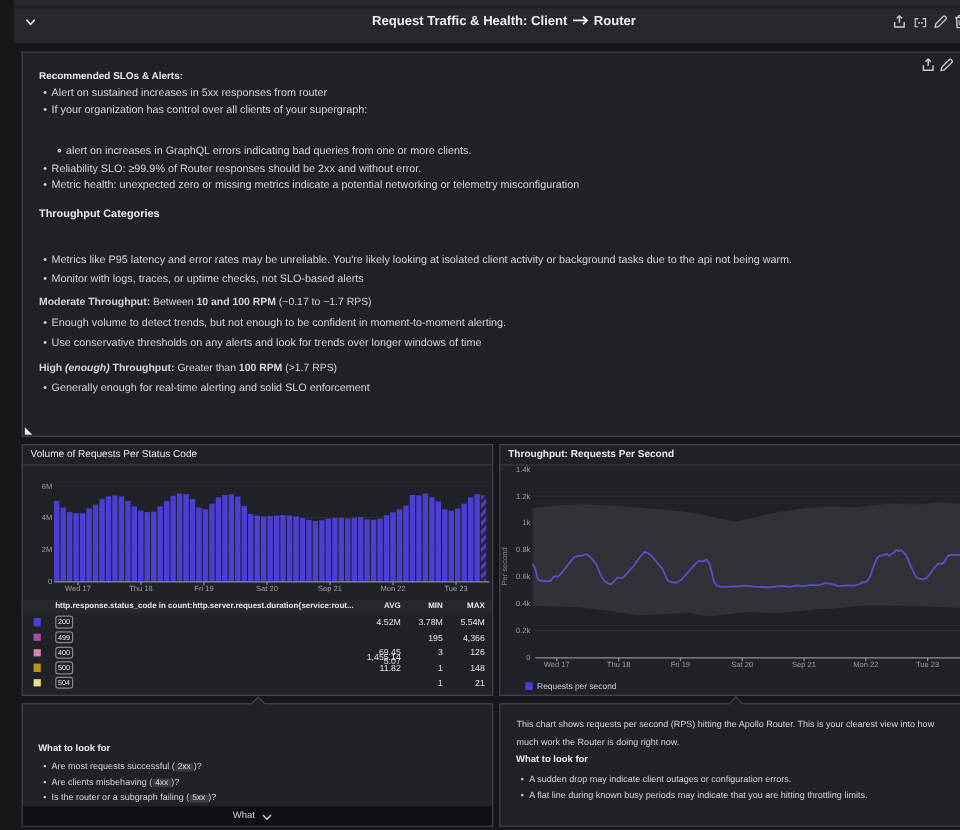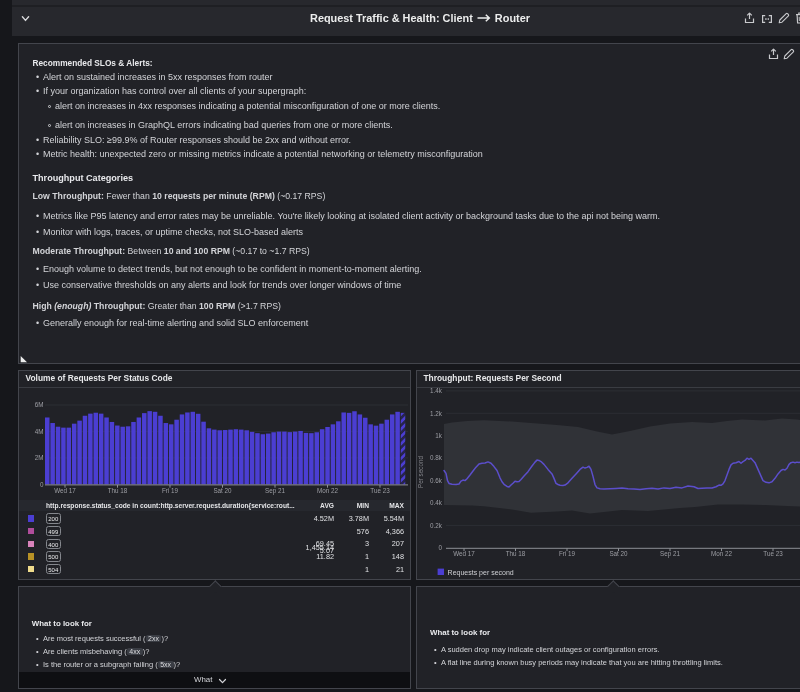--- a/index.html
+++ b/index.html
@@ -56,44 +56,42 @@
 </svg>
 <svg class="abs" style="left:788px;top:47.5px" width="4" height="12" viewBox="0 0 4 12">
   <circle cx="2" cy="2" r="1.1" fill="#c9cacd"></circle>
       <circle cx="2" cy="6" r="1.1" fill="#c9cacd"></circle>
       <circle cx="2" cy="10" r="1.1" fill="#c9cacd"></circle>
 </svg>
 
 <div class="abs" style="left:20.5px;top:57.7px;font-weight:bold;font-size:8.3px;color:#e8e9ec;">Recommended SLOs &amp; Alerts:</div>
 <div class="abs" style="left:31px;top:71.9px;font-size:9px;color:#d3d4d8;"><span style="position:absolute;left:-7px;">•</span>Alert on sustained increases in 5xx responses from router</div>
 <div class="abs" style="left:31px;top:86.4px;font-size:9px;color:#d3d4d8;"><span style="position:absolute;left:-7px;">•</span>If your organization has control over all clients of your supergraph:</div>
-<div class="abs" style="left:43px;top:101.4px;font-size:9px;color:#d3d4d8;"><span style="position:absolute;left:-7px;"><span style="display:inline-block;width:2.8px;height:2.8px;border:1px solid #d3d4d8;border-radius:50%;margin-bottom:1.5px;"></span></span>alert on increases in 4xx responses indicating a potential misconfiguration of one or more clients.</div>
 <div class="abs" style="left:43px;top:120.4px;font-size:9px;color:#d3d4d8;"><span style="position:absolute;left:-7px;"><span style="display:inline-block;width:2.8px;height:2.8px;border:1px solid #d3d4d8;border-radius:50%;margin-bottom:1.5px;"></span></span>alert on increases in GraphQL errors indicating bad queries from one or more clients.</div>
 <div class="abs" style="left:31px;top:134.9px;font-size:9px;color:#d3d4d8;"><span style="position:absolute;left:-7px;">•</span>Reliability SLO: ≥99.9% of Router responses should be 2xx and without error.</div>
 <div class="abs" style="left:31px;top:149.4px;font-size:9px;color:#d3d4d8;"><span style="position:absolute;left:-7px;">•</span>Metric health: unexpected zero or missing metrics indicate a potential networking or telemetry misconfiguration</div>
 <div class="abs" style="left:20.5px;top:172.8px;font-weight:bold;font-size:9.1px;color:#e8e9ec;">Throughput Categories</div>
 
-<div class="abs" style="left:20.5px;top:191.2px;font-size:8.7px;color:#d3d4d8;"><b>Low Throughput:</b> Fewer than <b>10 requests per minute (RPM)</b> (~0.17 RPS)</div>
 <div class="abs" style="left:31px;top:210.9px;font-size:9px;color:#d3d4d8;"><span style="position:absolute;left:-7px;">•</span>Metrics like P95 latency and error rates may be unreliable. You're likely looking at isolated client activity or background tasks due to the api not being warm.</div>
 <div class="abs" style="left:31px;top:226.9px;font-size:9px;color:#d3d4d8;"><span style="position:absolute;left:-7px;">•</span>Monitor with logs, traces, or uptime checks, not SLO-based alerts</div>
 <div class="abs" style="left:20.5px;top:246.2px;font-size:8.7px;color:#d3d4d8;text-align:right;"><b>Moderate Throughput:</b> Between <b>10 and 100 RPM</b> (~0.17 to ~1.7 RPS)</div>
 <div class="abs" style="left:31px;top:263.9px;font-size:9px;color:#d3d4d8;"><span style="position:absolute;left:-7px;">•</span>Enough volume to detect trends, but not enough to be confident in moment-to-moment alerting.</div>
 <div class="abs" style="left:31px;top:279.9px;font-size:9px;color:#d3d4d8;"><span style="position:absolute;left:-7px;">•</span>Use conservative thresholds on any alerts and look for trends over longer windows of time</div>
 <div class="abs" style="left:20.5px;top:301.2px;font-size:8.7px;color:#d3d4d8;"><b>High <i>(enough)</i> Throughput:</b> Greater than <b>100 RPM</b> (&gt;1.7 RPS)</div>
 <div class="abs" style="left:31px;top:317.9px;font-size:9px;color:#d3d4d8;"><span style="position:absolute;left:-7px;">•</span>Generally enough for real-time alerting and solid SLO enforcement</div>
 
 <svg class="abs" style="left:7.5px;top:355.5px" width="7" height="7" viewBox="0 0 7 7">
       <path d="M0.7 0 L0.7 6.3 L7 6.3 Z" fill="#eceded"></path>
     </svg>
 <svg class="abs" style="left:789px;top:355.5px" width="7" height="7" viewBox="0 0 7 7">
       <path d="M6.3 0 L6.3 6.3 L0 6.3 Z" fill="#eceded"></path>
     </svg>
 
 <div class="panel" style="left:6px;top:370px;width:393px;height:210px;"></div>
-<div class="abs" style="left:13.5px;top:372.8px;font-weight:bold;font-size:8.4px;color:#e6e7e9;">Volume of Requests Per Status Code</div>
+<div class="abs" style="left:13.5px;top:372.8px;font-weight:normal;font-size:8.4px;color:#e6e7e9;">Volume of Requests Per Status Code</div>
 <div class="abs" style="left:7px;top:387px;width:391px;border-top:1px solid #3a3c42;"></div>
 <svg class="abs" style="left:7px;top:388px" width="391" height="112" viewBox="7 388 391 112">
   <defs>
     <pattern id="hatch" width="5.2" height="5.2" patternTransform="rotate(45)" patternUnits="userSpaceOnUse">
       <rect width="5.2" height="5.2" fill="#27244d"></rect>
       <rect width="2.6" height="5.2" fill="#4b3ed2"></rect>
     </pattern>
   </defs>
   <g font-family="Liberation Sans, sans-serif" font-size="6.3" fill="#9d9ea4" text-anchor="end">
     <text x="31.5" y="407.2">6M</text>
@@ -199,27 +197,27 @@
 <div class="abs num" style="left:337px;top:502px;width:20px;font-weight:bold;font-size:6.65px;color:#e4e5e8;">MIN</div>
 <div class="abs num" style="left:370px;top:502px;width:22px;font-weight:bold;font-size:6.65px;color:#e4e5e8;">MAX</div>
 <div class="abs" style="left:15.8px;top:515.2px;width:6.4px;height:6.4px;background:#4b3ed2;"></div>
     <div class="abs chip" style="left:34px;top:513.2px;">200</div>
     <div class="abs num" style="left:252px;top:514.0px;width:70px;">4.52M</div>
     <div class="abs num" style="left:307px;top:514.0px;width:50px;">3.78M</div>
     <div class="abs num" style="left:342px;top:514.0px;width:50px;">5.54M</div>
     <div class="abs" style="left:15.8px;top:527.9px;width:6.4px;height:6.4px;background:#b04d9b;"></div>
     <div class="abs chip" style="left:34px;top:525.9px;">499</div>
     <div class="abs num" style="left:252px;top:543px;width:70px;">1,455.14</div>
-    <div class="abs num" style="left:307px;top:526.7px;width:50px;">576</div>
+    <div class="abs num" style="left:307px;top:526.7px;width:50px;">195</div>
     <div class="abs num" style="left:342px;top:526.7px;width:50px;">4,366</div>
     <div class="abs" style="left:15.8px;top:540.6px;width:6.4px;height:6.4px;background:#d983bb;"></div>
     <div class="abs chip" style="left:34px;top:538.6px;">400</div>
     <div class="abs num" style="left:252px;top:539.4px;width:70px;">69.45</div>
     <div class="abs num" style="left:307px;top:539.4px;width:50px;">3</div>
-    <div class="abs num" style="left:342px;top:539.4px;width:50px;">207</div>
+    <div class="abs num" style="left:342px;top:539.4px;width:50px;">126</div>
     <div class="abs" style="left:15.8px;top:553.3px;width:6.4px;height:6.4px;background:#b89226;"></div>
     <div class="abs chip" style="left:34px;top:551.3px;">500</div>
     <div class="abs num" style="left:252px;top:552.1px;width:70px;">11.82</div>
     <div class="abs num" style="left:307px;top:552.1px;width:50px;">1</div>
     <div class="abs num" style="left:342px;top:552.1px;width:50px;">148</div>
     <div class="abs" style="left:15.8px;top:566.0px;width:6.4px;height:6.4px;background:#f0dc8c;"></div>
     <div class="abs chip" style="left:34px;top:564.0px;">504</div>
     <div class="abs num" style="left:252px;top:546px;width:70px;">5.07</div>
     <div class="abs num" style="left:307px;top:564.8px;width:50px;">1</div>
     <div class="abs num" style="left:342px;top:564.8px;width:50px;">21</div>
@@ -283,16 +281,17 @@
 <div class="abs" style="left:19.8px;top:619.4px;font-weight:bold;font-size:7.9px;color:#e8e9ec;">What to look for</div>
 <div class="abs" style="left:31px;top:634.4px;font-size:7.5px;color:#d3d4d8;"><span style="position:absolute;left:-7px;">•</span>Are most requests successful (<span class="code">2xx</span>)?</div>
 <div class="abs" style="left:31px;top:647.4px;font-size:7.5px;color:#d3d4d8;"><span style="position:absolute;left:-7px;">•</span>Are clients misbehaving (<span class="code">4xx</span>)?</div>
 <div class="abs" style="left:31px;top:660.4px;font-size:7.5px;color:#d3d4d8;"><span style="position:absolute;left:-7px;">•</span>Is the router or a subgraph failing (<span class="code">5xx</span>)?</div>
 <div class="abs" style="left:7px;top:671.5px;width:391px;height:16.5px;background:#0e0f12;"></div>
 <div class="abs" style="left:182px;top:675.4px;font-size:7.9px;color:#d3d4d8;">What</div>
 <svg class="abs" style="left:206px;top:678px" width="9" height="7" viewBox="0 0 9 7">
       <path d="M1.5 1.5 L4.5 4.7 L7.5 1.5" stroke="#d3d4d8" stroke-width="1.2" fill="none" stroke-linecap="round" stroke-linejoin="round"></path>
     </svg>
 
+<div class="abs" style="left:418.5px;top:597.4px;font-size:7.5px;color:#d3d4d8;line-height:14.5px;">This chart shows requests per second (RPS) hitting the Apollo Router. This is your clearest view into how<br>much work the Router is doing right now.</div>
 <div class="abs" style="left:418px;top:628px;font-weight:bold;font-size:7.9px;color:#e8e9ec;">What to look for</div>
 <div class="abs" style="left:429px;top:644.9px;font-size:7.5px;color:#d3d4d8;"><span style="position:absolute;left:-7px;">•</span>A sudden drop may indicate client outages or configuration errors.</div>
 <div class="abs" style="left:429px;top:658.4px;font-size:7.5px;color:#d3d4d8;"><span style="position:absolute;left:-7px;">•</span>A flat line during known busy periods may indicate that you are hitting throttling limits.</div>
 
 </div>
 </body></html>

